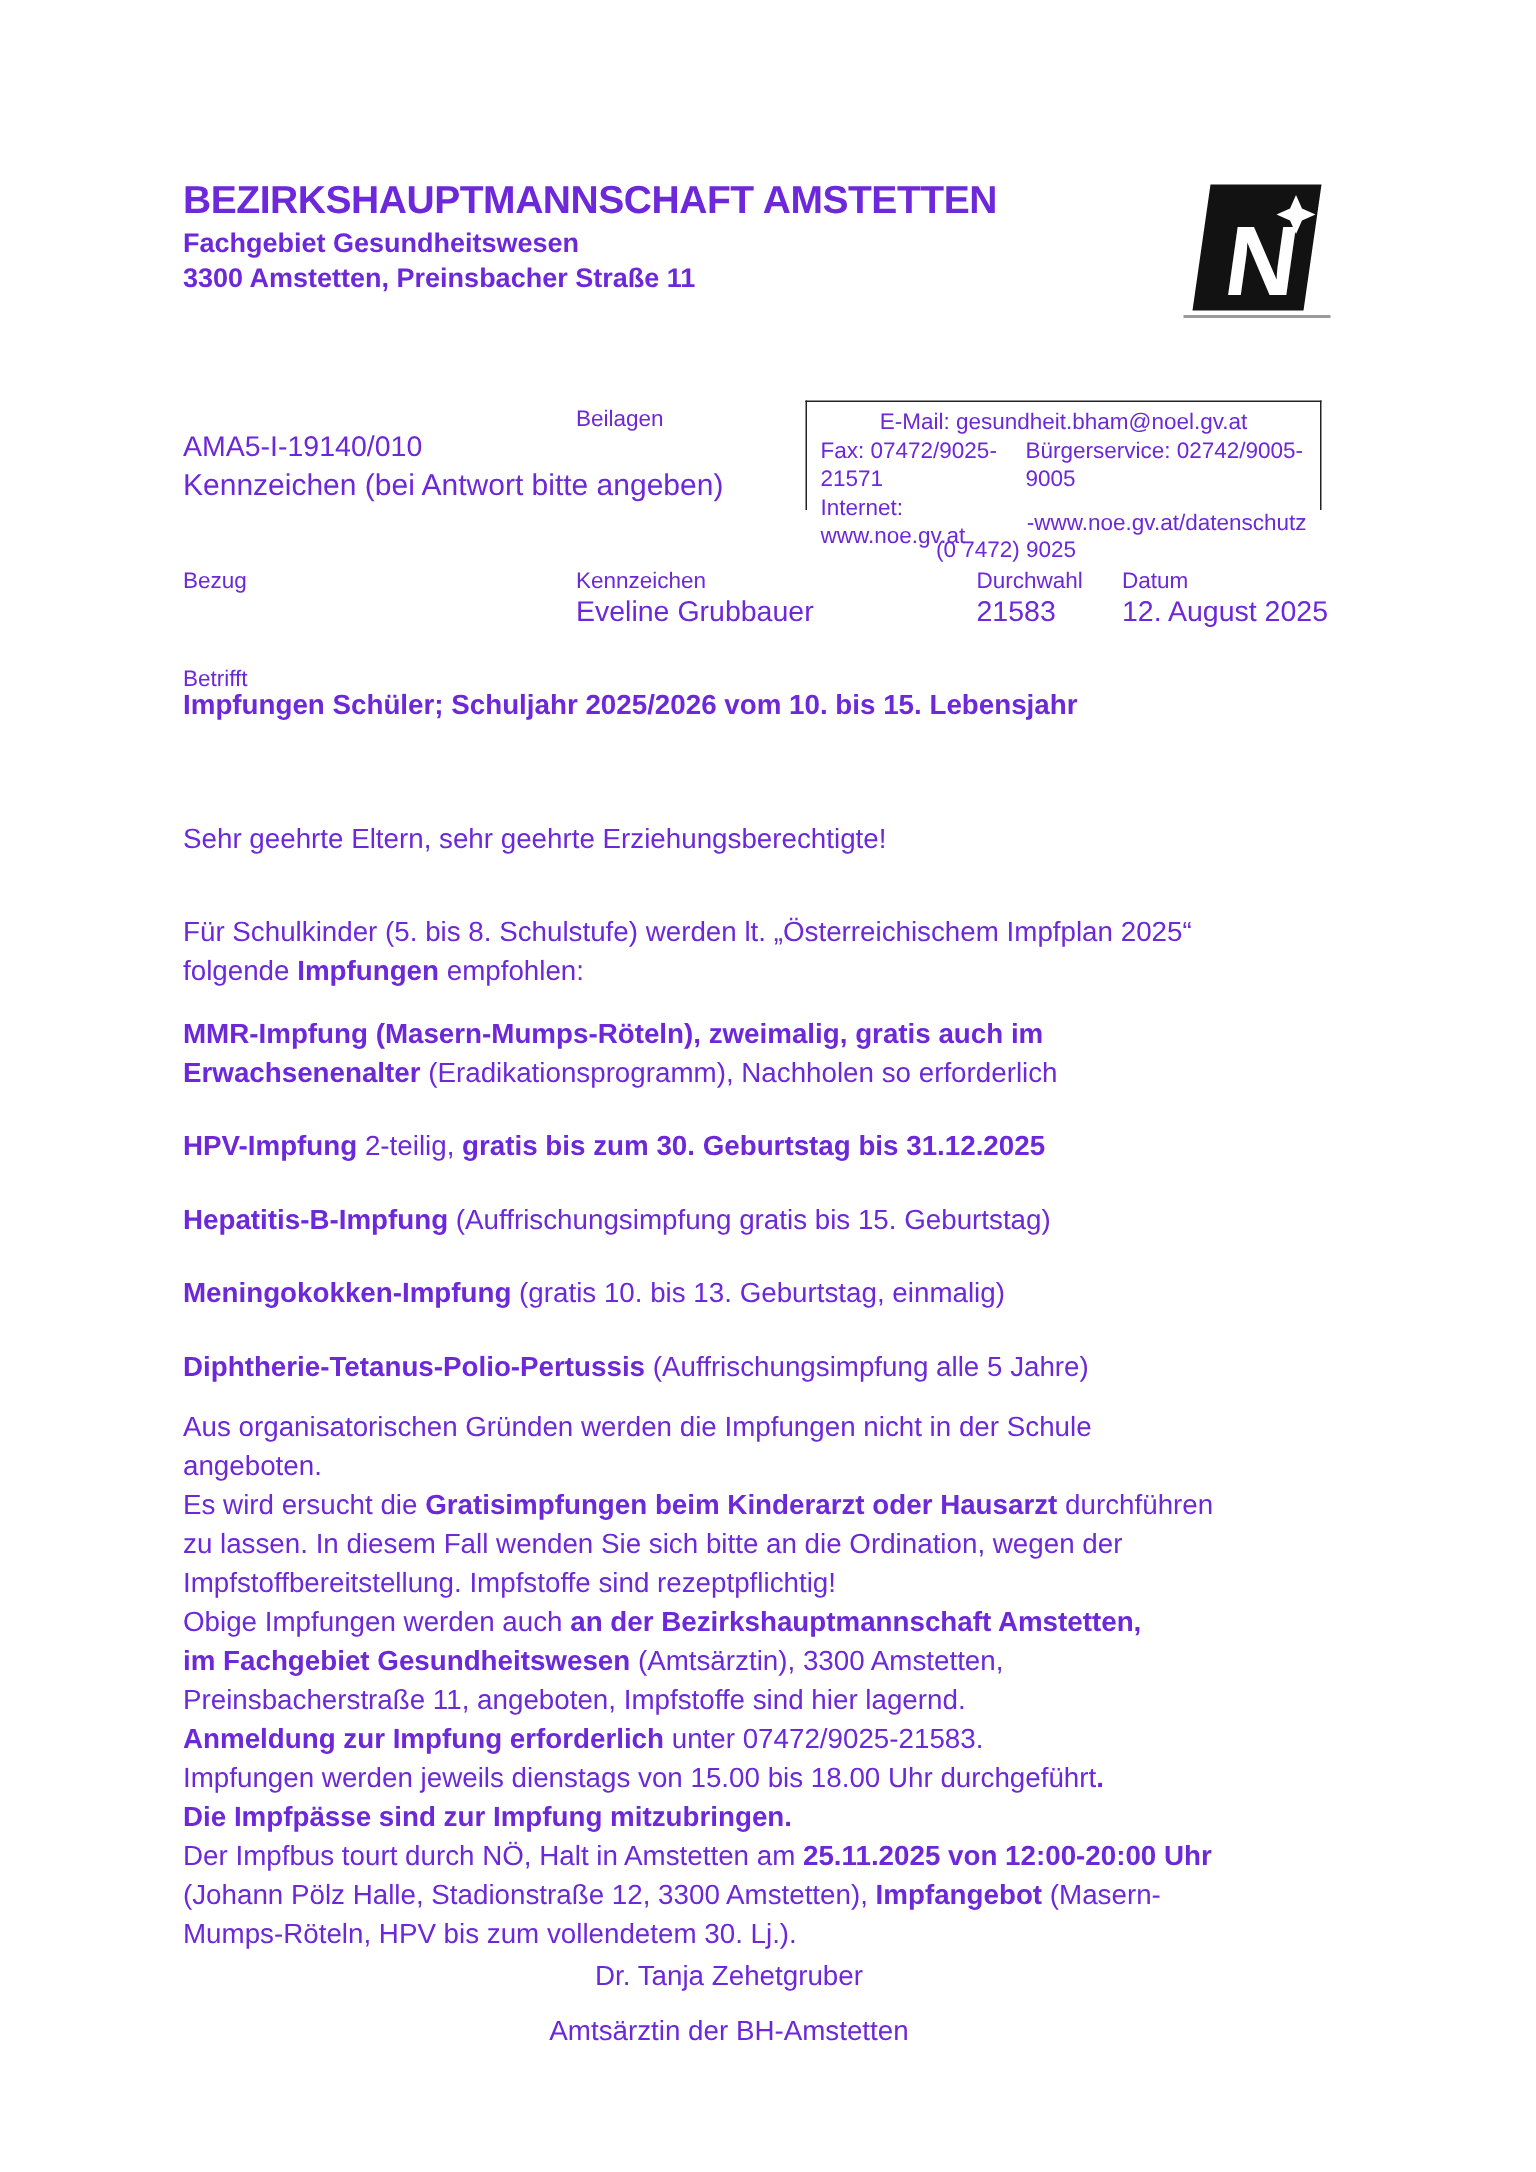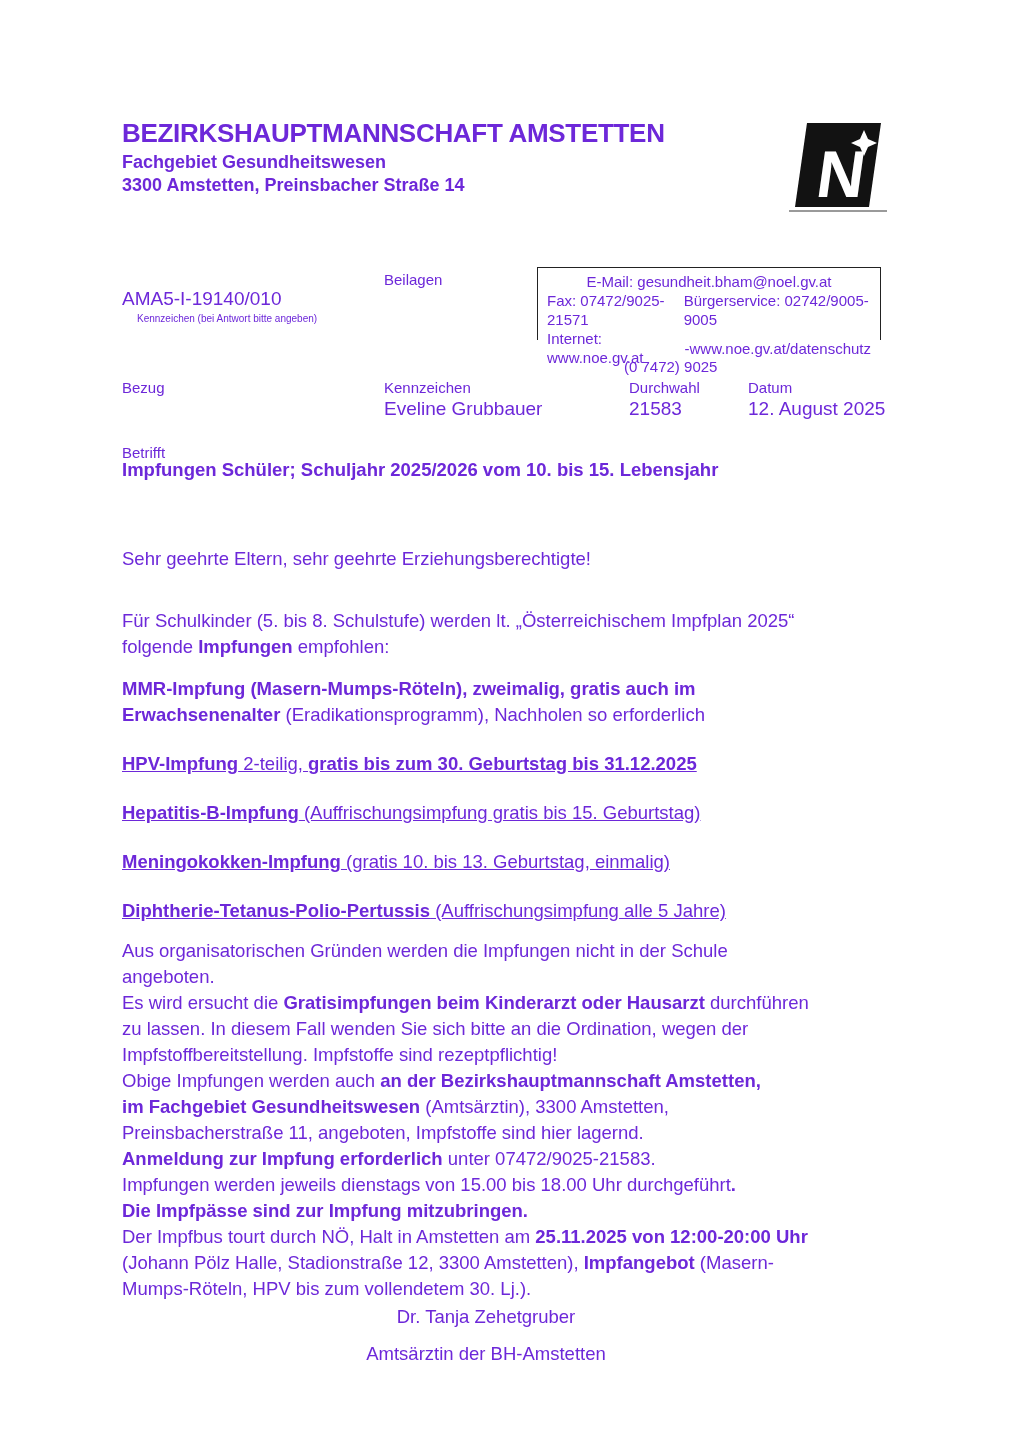--- a/index.html
+++ b/index.html
@@ -17,69 +17,69 @@
   
   .doc-title { left:122px; top:118px; font-size:26px; font-weight:bold; letter-spacing:-0.3px; line-height:30px; white-space:nowrap; }
   .doc-subtitles { left:122px; top:151px; font-size:18px; font-weight:bold; line-height:23px; }
 
   .logo-wrap { left:791px; top:121px; width:92px; height:88px; }
   .logo-underline { left:789px; top:210px; width:98px; height:2px; background:#9a9a9a; }
 
   
   .beilagen-label { left:384px; top:271px; font-size:15px; }
   .kennzeichen-value { left:122px; top:288px; font-size:19px; }
-  .kennzeichen-label { left:137px; top:313px; font-size:10px; }
+  .kennzeichen-label { left:122px; top:313px; font-size:20px; }
 
   
   .contact-box {
     left:537px; top:267px; width:344px; height:73px;
     border:1px solid #222; border-bottom:none;
     font-size:15px; line-height:19px;
     padding-top:4px; box-sizing:border-box;
   }
   .cb-line { padding:0 9px; }
   .cb-center { text-align:center; }
   .cb-split { display:flex; justify-content:space-between;align-items:center; }
 
   
   .phone-prefix { left:624px; top:358px; font-size:15px; }
   .meta-label { top:379px; font-size:15px; }
   .meta-value { top:398px; font-size:19px; }
   .col-bezug { left:122px; }
   .col-bearb { left:384px; }
-  .col-durch { left:629px; }
+  .col-durch { left:651px; }
   .col-datum { left:748px; }
 
   
   .betrifft-label { left:122px; top:444px; font-size:15px; }
   .subject-line { left:122px; top:459px; font-size:18.5px; font-weight:bold; white-space:nowrap; }
 
   
   .body-block { left:122px; top:546px; width:790px; font-size:18.5px; }
   .line { line-height:26px; white-space:nowrap; }
   .b { font-weight:bold; }
   .mt-greet { margin-top:0; }
   .mt-intro { margin-top:36px; }
   .mt-mmr { margin-top:16px; }
-  .mt-vax { margin-top:23px;text-decoration:underline; }
+  .mt-vax { margin-top:23px; }
   .mt-info { margin-top:14px; }
 
   .signature { margin-top:2px; width:728px; text-align:center; }
   .sig-name { line-height:26px; }
   .sig-role { line-height:26px; margin-top:11px; }
 </style>
 </head>
 <body>
 
 <div class="page">
 
   <div class="abs doc-title">BEZIRKSHAUPTMANNSCHAFT AMSTETTEN</div>
   <div class="abs doc-subtitles">
     <div>Fachgebiet Gesundheitswesen</div>
-    <div>3300 Amstetten, Preinsbacher Straße 14</div>
+    <div>3300 Amstetten, Preinsbacher Straße 11</div>
   </div>
 
   <div class="abs logo-wrap">
     <svg width="92" height="88" viewBox="0 0 92 88">
       <polygon points="16,2 90,2 78,86 4,86" fill="#121212"></polygon>
       <text x="34" y="76" transform="skewX(-8)" font-family="Liberation Sans, sans-serif" font-size="66" font-weight="bold" fill="#ffffff">N</text>
       <polygon points="73,9 77,18 86,22 77,26 73,35 69,26 60,22 69,18" fill="#ffffff"></polygon>
     </svg>
   </div>
   <div class="abs logo-underline"></div>

